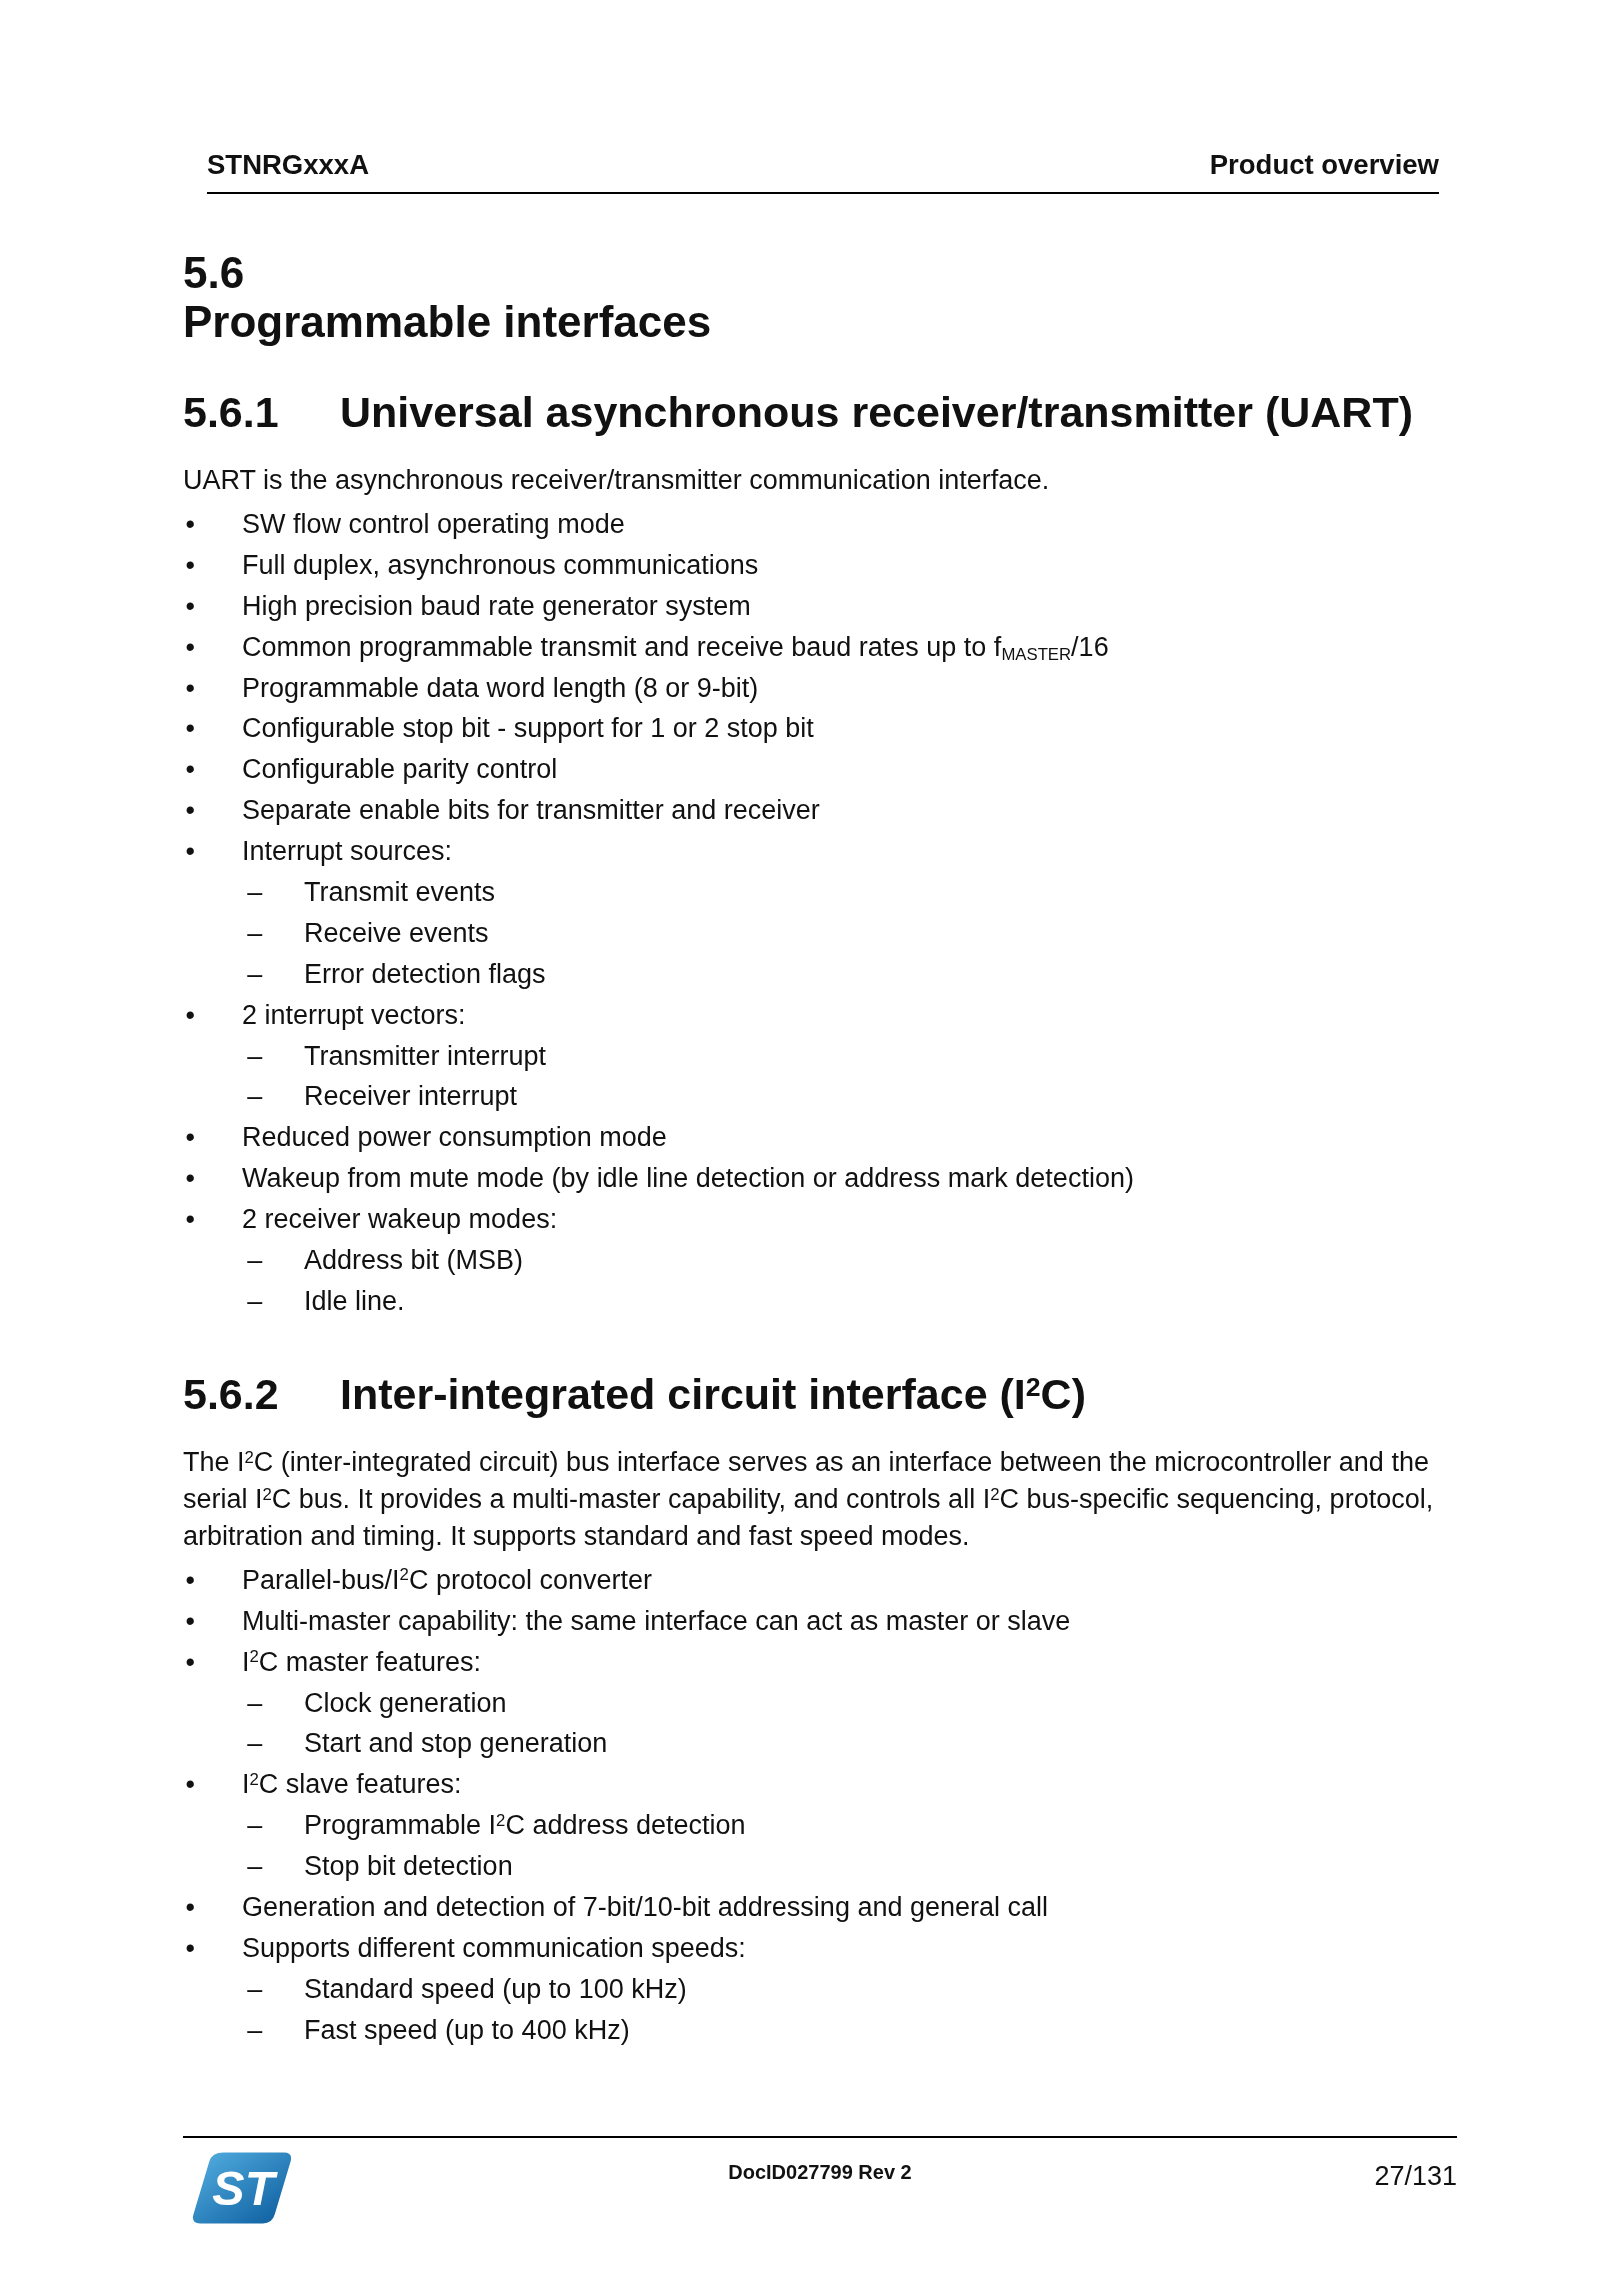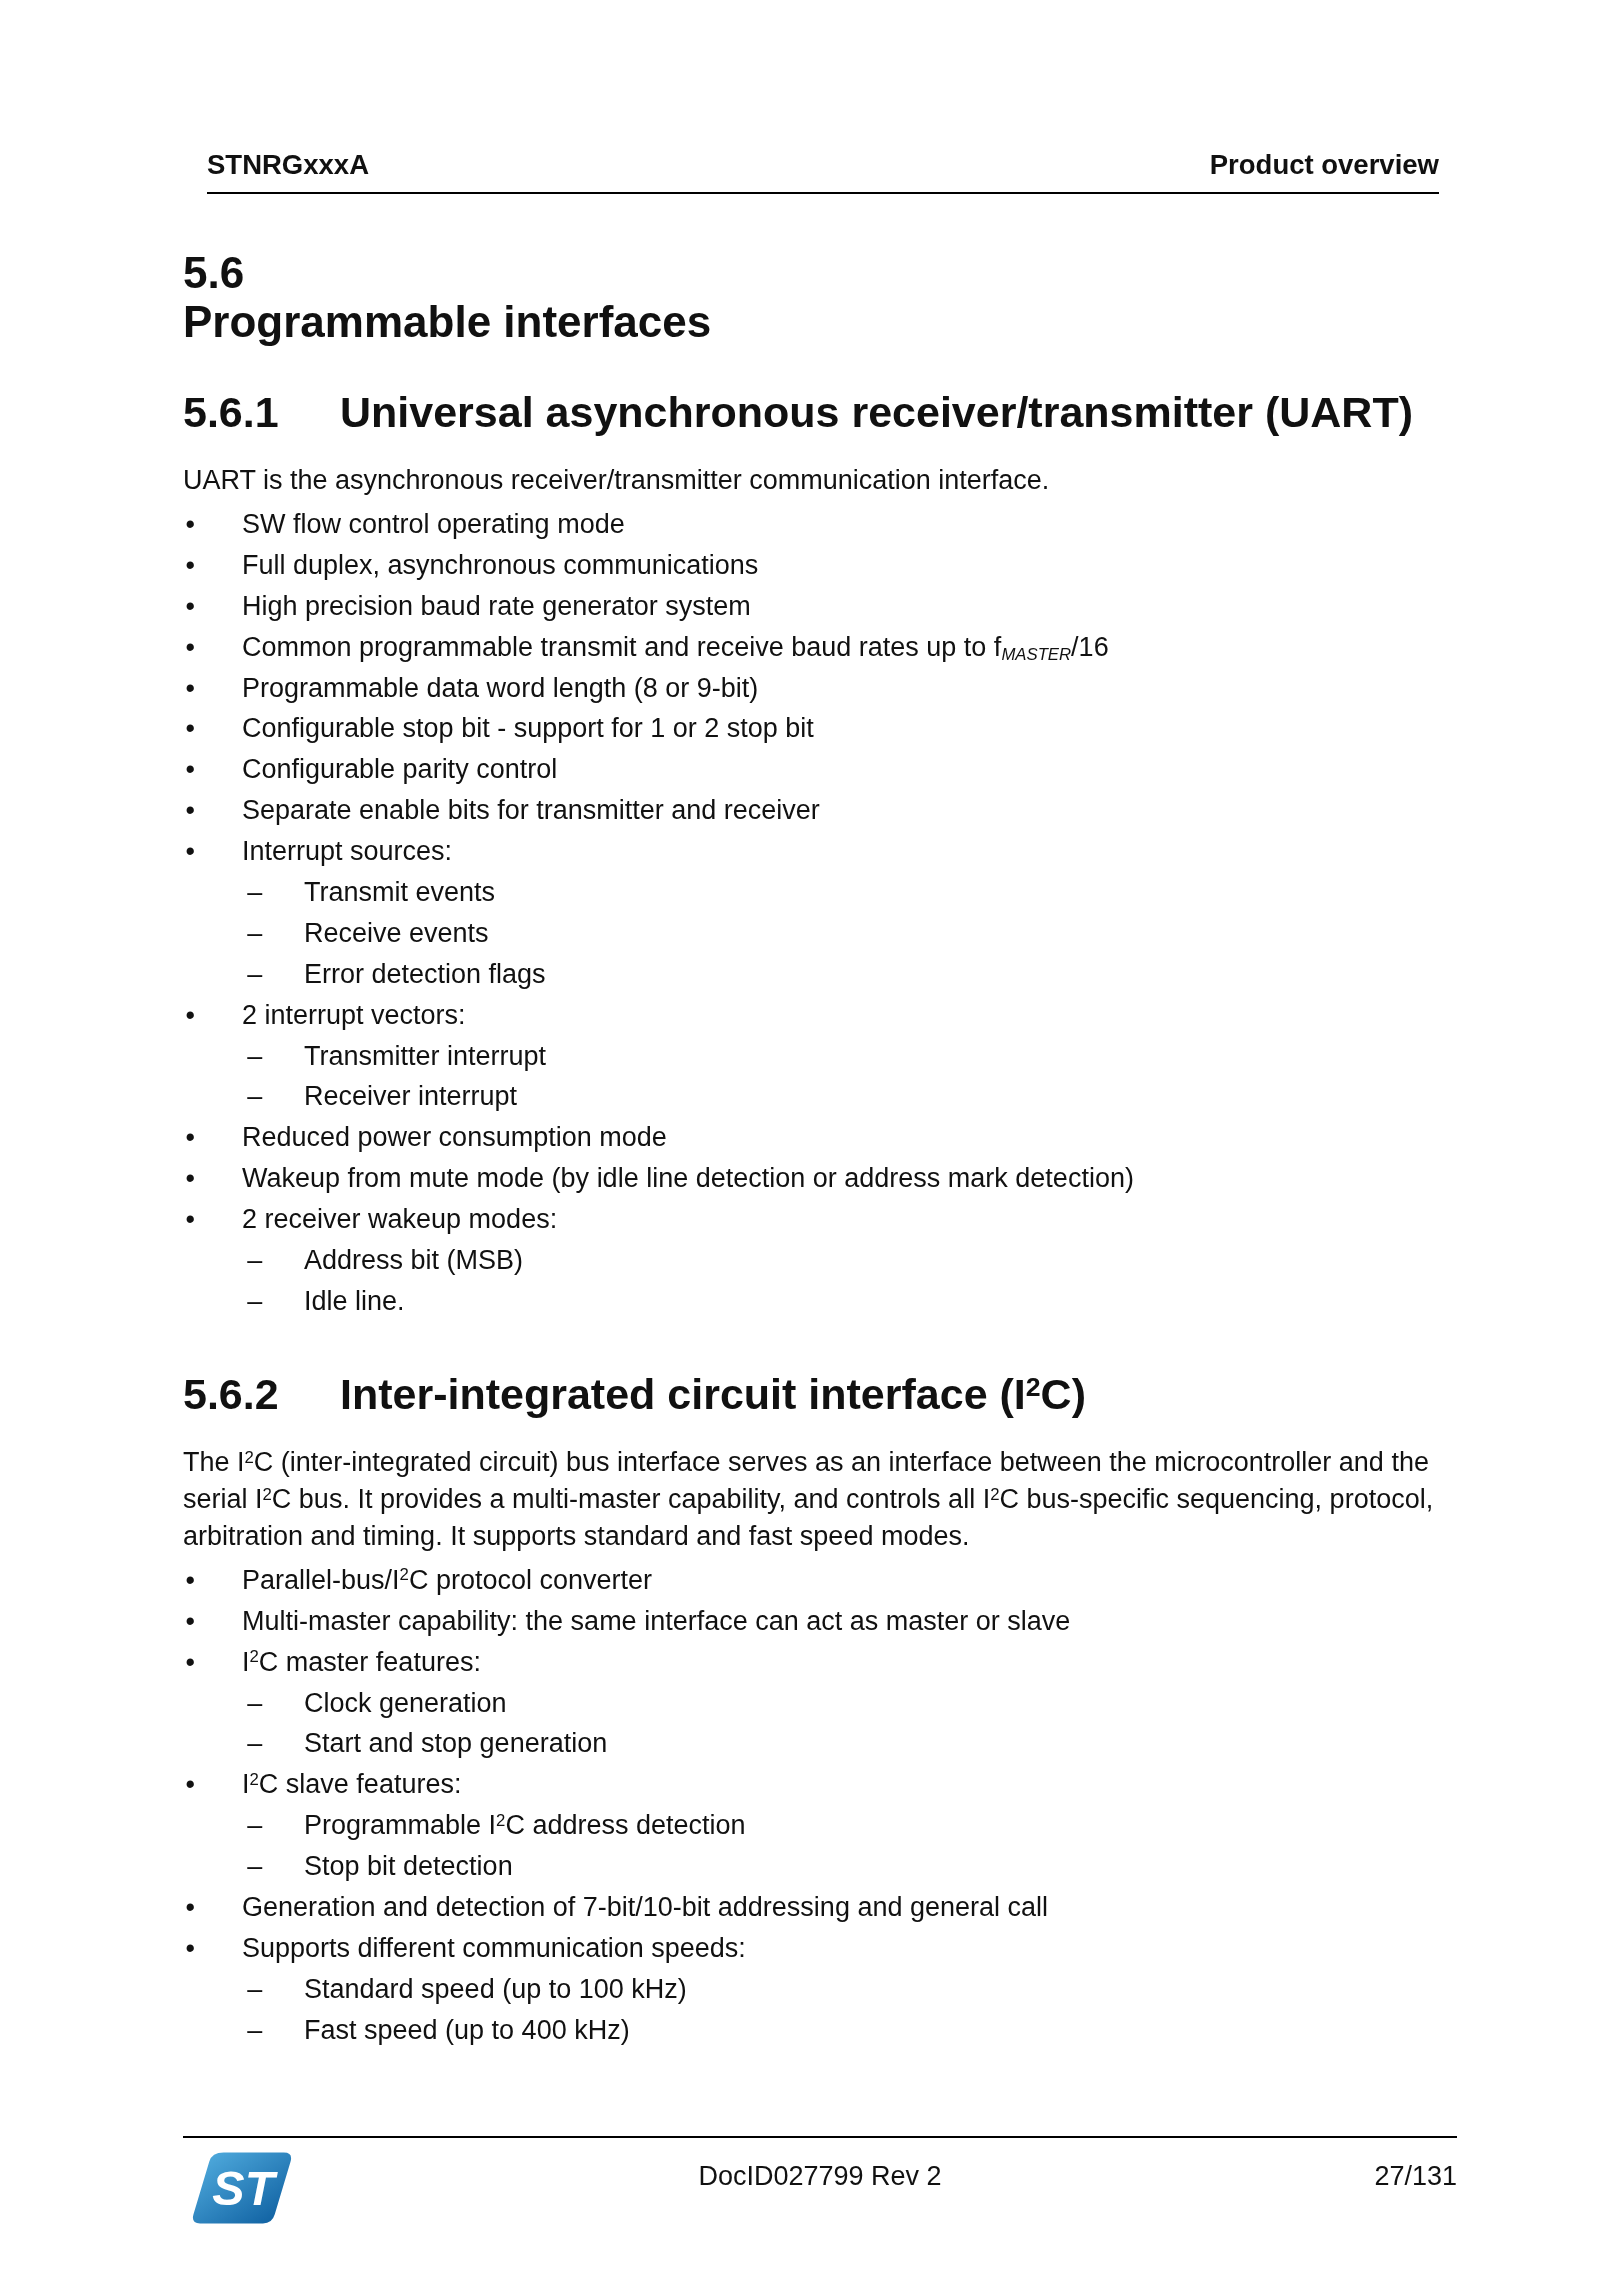--- a/index.html
+++ b/index.html
@@ -61,35 +61,35 @@
   p.intro { margin: 0 0 6.5px 0; }
 
   ul.bullets { list-style: none; margin: 0; padding: 0; }
   li.b { position: relative; padding-left: 59px; margin: 3.9px 0; }
   li.b > .mk { position: absolute; left: 2.6px; top: 0; }
   ul.dashes { list-style: none; margin: 3.9px 0 0 0; padding: 0; }
   li.d { position: relative; padding-left: 62px; margin: 3.9px 0; }
   li.d > .mk { position: absolute; left: 5.2px; top: 0; }
 
   sup { font-size: 0.62em; position: relative; top: -0.5em; vertical-align: baseline; line-height: 0; }
-  sub { font-size: 0.62em; position: relative; top: 0.24em; vertical-align: baseline; line-height: 0; font-style: italic; }
+  sub { font-size: 0.62em; position: relative; top: 0.24em; vertical-align: baseline; line-height: 0; }
 
   
   .footer {
     position: absolute;
     left: 183px;
     right: 165px;
     bottom: 63px;
   }
   .footer-rule { border-top: 2px solid #000000; }
   .footer-row { position: relative; height: 88px; margin-top: 6.5px; }
   .logo { position: absolute; left: 0; top: 3.9px; }
   .doc-id {
     position: absolute; left: 50%; transform: translateX(-50%);
-    top: 17px; font-size: 27px;
+    top: 17px; font-size: 20px; font-weight: bold;
   }
   .page-num { position: absolute; right: 0; top: 17px; font-size: 27px; }
 </style>
 </head>
 <body>
 
 <div class="page">
 
   <header class="header">
     <span>STNRGxxxA</span>

